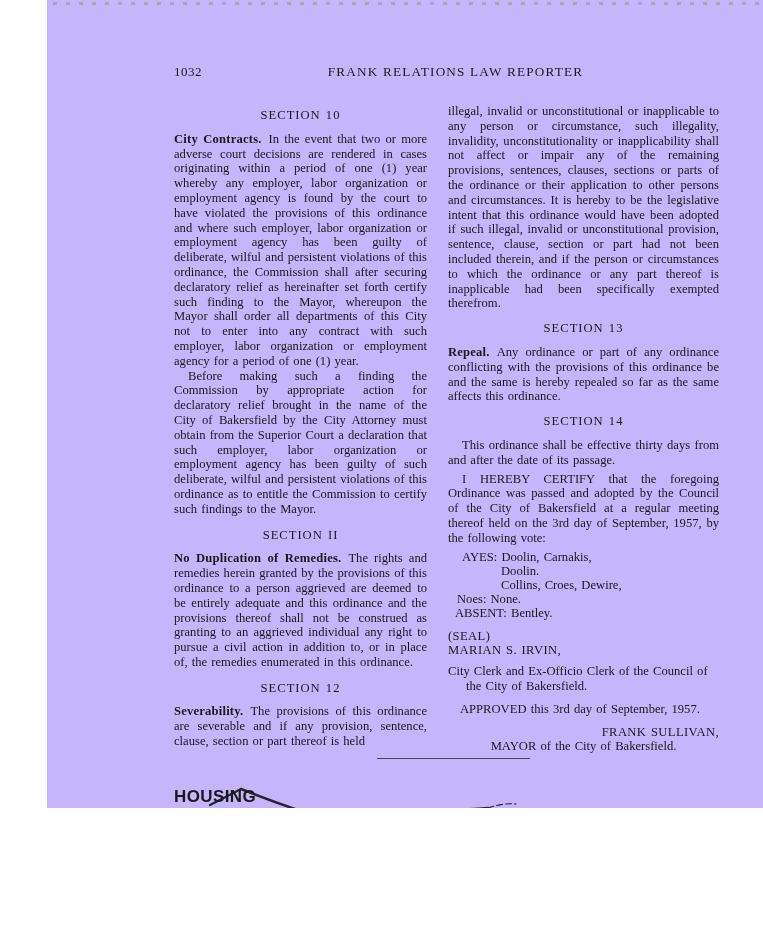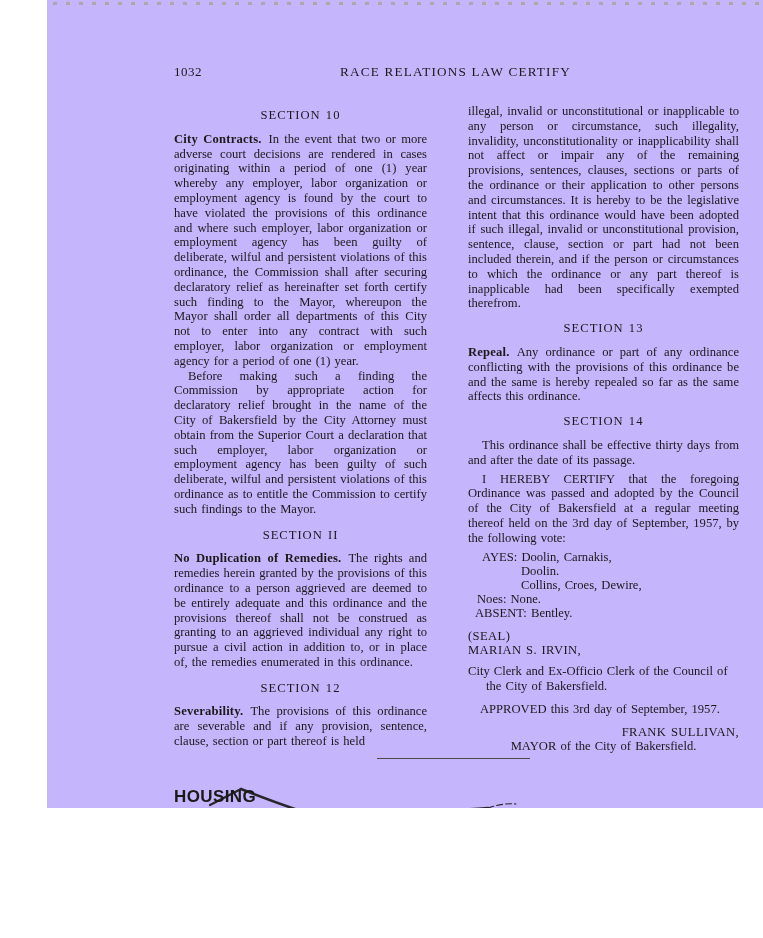--- a/index.html
+++ b/index.html
@@ -27,21 +27,21 @@
   }
   .pagenum{position:absolute;left:0;top:0;letter-spacing:.5px;}
   .journal{
     position:absolute;left:0;right:0;top:0;text-align:center;
     letter-spacing:1.2px;font-size:13.2px;
   }
 
   
   .columns{
     position:absolute;top:104px;left:127px;
-    display:flex;gap:41px;
+    display:flex;gap:21px;
   }
   .col{font-size:12.6px;line-height:14.8px;text-align:justify;word-spacing:1px;}
   .col.left{width:253px;}
   .col.right{width:271px;}
   .sec-heading{
     text-align:center;font-weight:normal;font-size:12.6px;
     letter-spacing:1px;margin:9px 0 9px 0;
   }
   .col p{margin:0;}
   .col p.indent{text-indent:14px;}
@@ -79,21 +79,21 @@
 </style>
 </head>
 <body>
 
 <div class="page">
 
   <div class="top-edge"></div>
 
   <div class="header">
     <span class="pagenum">1032</span>
-    <span class="journal">RACE RELATIONS LAW CERTIFY</span>
+    <span class="journal">FRANK RELATIONS LAW REPORTER</span>
   </div>
 
   <div class="columns">
 
     <div class="col left">
       <h3 class="sec-heading" style="margin-top:4px">SECTION 10</h3>
       <p><span class="lead">City Contracts.</span><span>In the event that two or more adverse court decisions are rendered in cases originating within a period of one (1) year whereby any employer, labor organization or employment agency is found by the court to have violated the provisions of this ordinance and where such employer, labor organization or employment agency has been guilty of deliberate, wilful and persistent violations of this ordinance, the Commission shall after securing declaratory relief as hereinafter set forth certify such finding to the Mayor, whereupon the Mayor shall order all departments of this City not to enter into any contract with such employer, labor organization or employment agency for a period of one (1) year.</span></p>
       <p class="indent">Before making such a finding the Commission by appropriate action for declaratory relief brought in the name of the City of Bakersfield by the City Attorney must obtain from the Superior Court a declaration that such employer, labor organization or employment agency has been guilty of such deliberate, wilful and persistent violations of this ordinance as to entitle the Commission to certify such findings to the Mayor.</p>
 
       <h3 class="sec-heading" style="margin-top:11px">SECTION II</h3>

